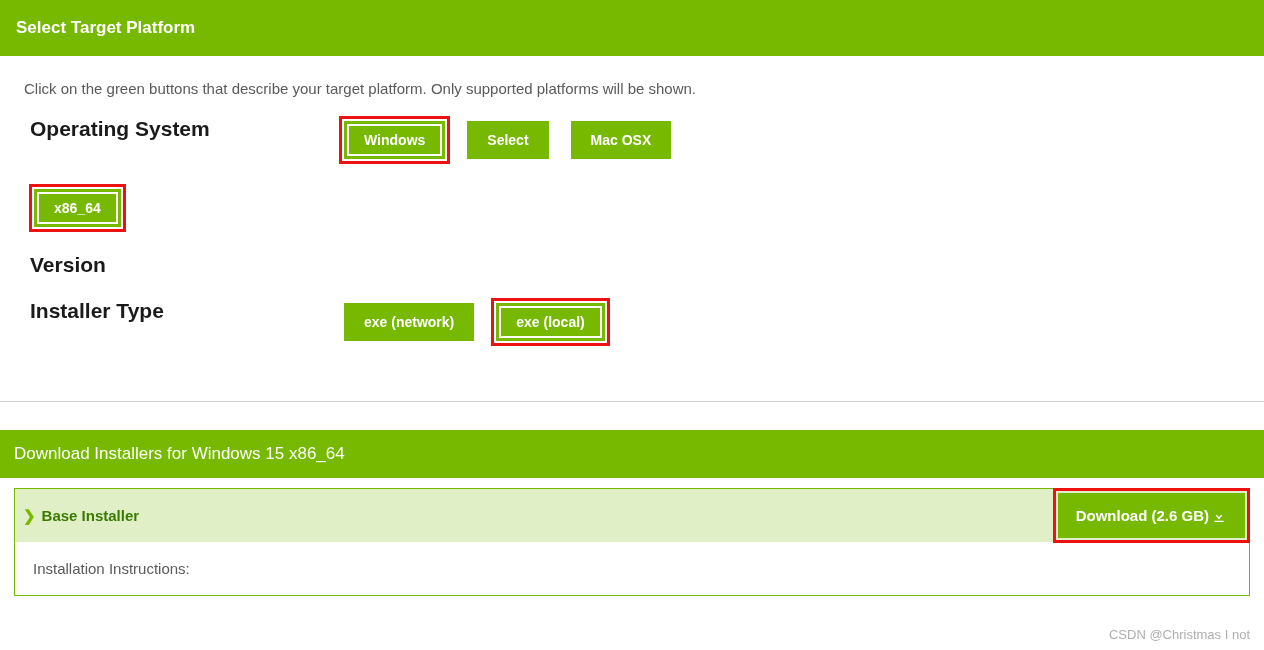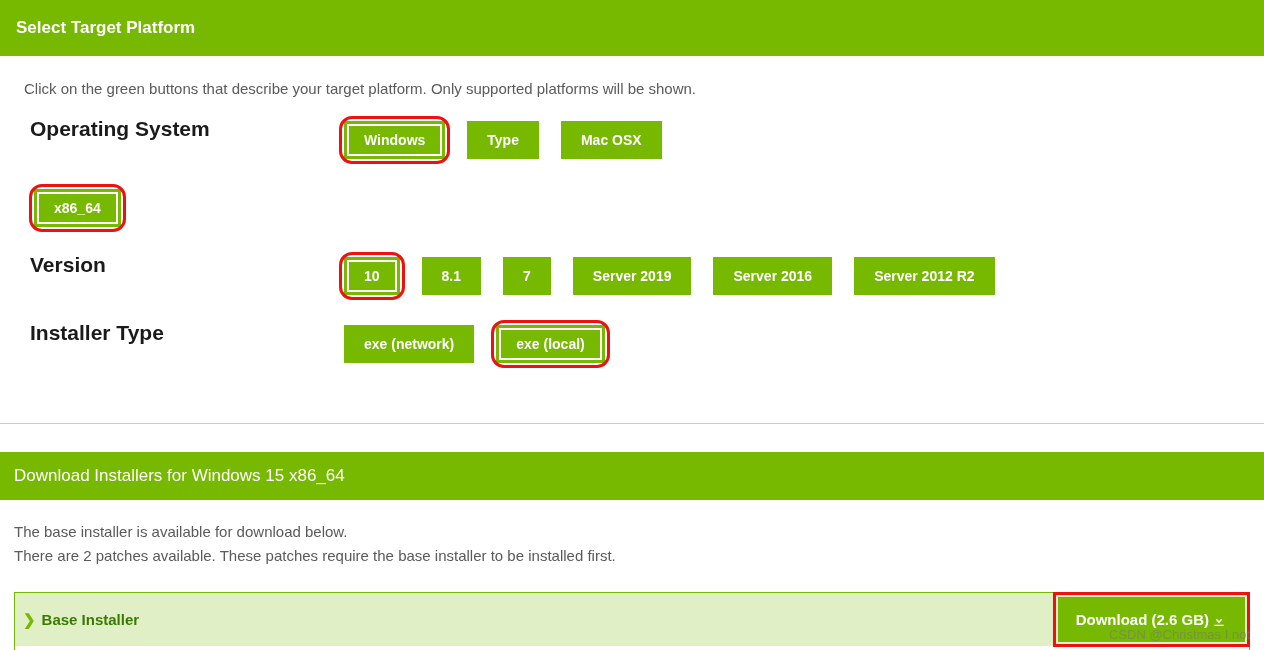--- a/index.html
+++ b/index.html
@@ -3,21 +3,21 @@
   <meta charset="utf-8">
   <style>
     * { box-sizing: border-box; margin: 0; padding: 0; }
     body { font-family: Arial, Helvetica, sans-serif; background: #fff; color: #333; width: 1264px; }
     .header-bar { background: #76b900; color: #fff; padding: 18px 16px; font-weight: bold; font-size: 17px; }
     .instructions { color: #5a5a5a; padding: 24px 0 20px 24px; font-size: 15px; }
     .rows { padding: 0 0 30px 30px; }
     .row { display: flex; margin-bottom: 22px; }
     .row-label { width: 310px; font-weight: bold; color: #1a1a1a; font-size: 21px; }
     .btn-group { display: flex; gap: 14px; flex-wrap: wrap; }
-    .btn-wrap { position: relative; padding: 4px; border-radius: 12px; }
+    .btn-wrap { position: relative; padding: 4px; }
     .btn-wrap.highlighted { outline: 3px solid #e11; outline-offset: -2px; }
     .btn { background: #76b900; color: #fff; border: none; padding: 11px 20px; font-weight: bold; font-size: 14px; cursor: pointer; white-space: nowrap; }
     .btn.selected { outline: 2px solid #fff; outline-offset: -5px; }
     .section2 { border-top: 1px solid #ccc; margin-top: 4px; }
     .sub-header { background: #76b900; color: #fff; padding: 14px 14px; margin-top: 28px; font-size: 17px; }
     .notes { padding: 20px 0 14px 14px; color: #5a5a5a; font-size: 15px; line-height: 1.6; }
     .installer-block { margin: 10px 14px 0 14px; border: 1px solid #76b900; }
     .installer-header { display: flex; justify-content: space-between; align-items: center; background: #e1efc7; min-height: 48px; }
     .bi-left { display: flex; align-items: center; gap: 6px; padding-left: 8px; color: #3a7a00; font-weight: bold; font-size: 15px; }
     .chevron { color: #76b900; font-weight: bold; font-size: 15px; }
@@ -36,60 +36,48 @@
 </div>
 
 <div class="instructions">Click on the green buttons that describe your target platform. Only supported platforms will be shown.</div>
 
 <div class="rows">
 
   <div class="row">
     <div class="row-label">Operating System</div>
     <div class="btn-group" id="os-group">
         <div class="btn-wrap highlighted"><button class="btn selected">Windows</button></div>
-        <div class="btn-wrap"><button class="btn">Type</button></div>
+        <div class="btn-wrap"><button class="btn">Select</button></div>
         <div class="btn-wrap"><button class="btn">Mac OSX</button></div>
       </div>
   </div>
 
   <div class="row">
     <div class="btn-group" id="arch-group">
         <div class="btn-wrap highlighted"><button class="btn selected">x86_64</button></div>
       </div>
   </div>
 
   <div class="row">
     <div class="row-label">Version</div>
-    <div class="btn-group" id="version-group">
-        <div class="btn-wrap highlighted"><button class="btn selected">10</button></div>
-        <div class="btn-wrap"><button class="btn">8.1</button></div>
-        <div class="btn-wrap"><button class="btn">7</button></div>
-        <div class="btn-wrap"><button class="btn">Server 2019</button></div>
-        <div class="btn-wrap"><button class="btn">Server 2016</button></div>
-        <div class="btn-wrap"><button class="btn">Server 2012 R2</button></div>
-      </div>
   </div>
 
   <div class="row">
     <div class="row-label">Installer Type</div>
     <div class="btn-group" id="installer-group">
         <div class="btn-wrap"><button class="btn">exe (network)</button></div>
         <div class="btn-wrap highlighted"><button class="btn selected">exe (local)</button></div>
       </div>
   </div>
 
 </div>
 
 <div class="section2">
   <div class="sub-header">
     <span>Download Installers for Windows 15 x86_64</span>
-  </div>
-  <div class="notes">
-    <div>The base installer is available for download below.</div>
-    <div>There are 2 patches available. These patches require the base installer to be installed first.</div>
   </div>
   <div class="installer-block">
     <div class="installer-header">
       <div class="bi-left">
         <span class="chevron">❯</span>
         <span>Base Installer</span>
       </div>
       <div class="dl-wrap highlighted" id="dl-wrap">
         <button class="dl-btn">
           <span>Download (2.6 GB)</span>

